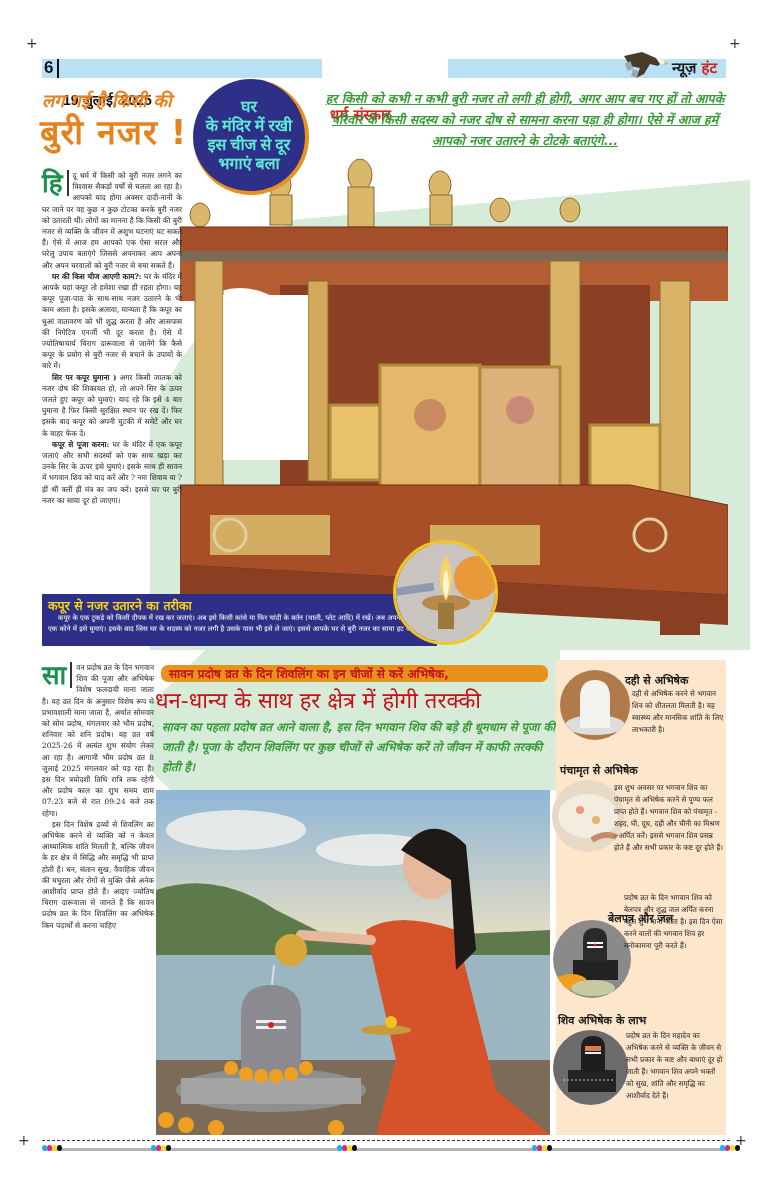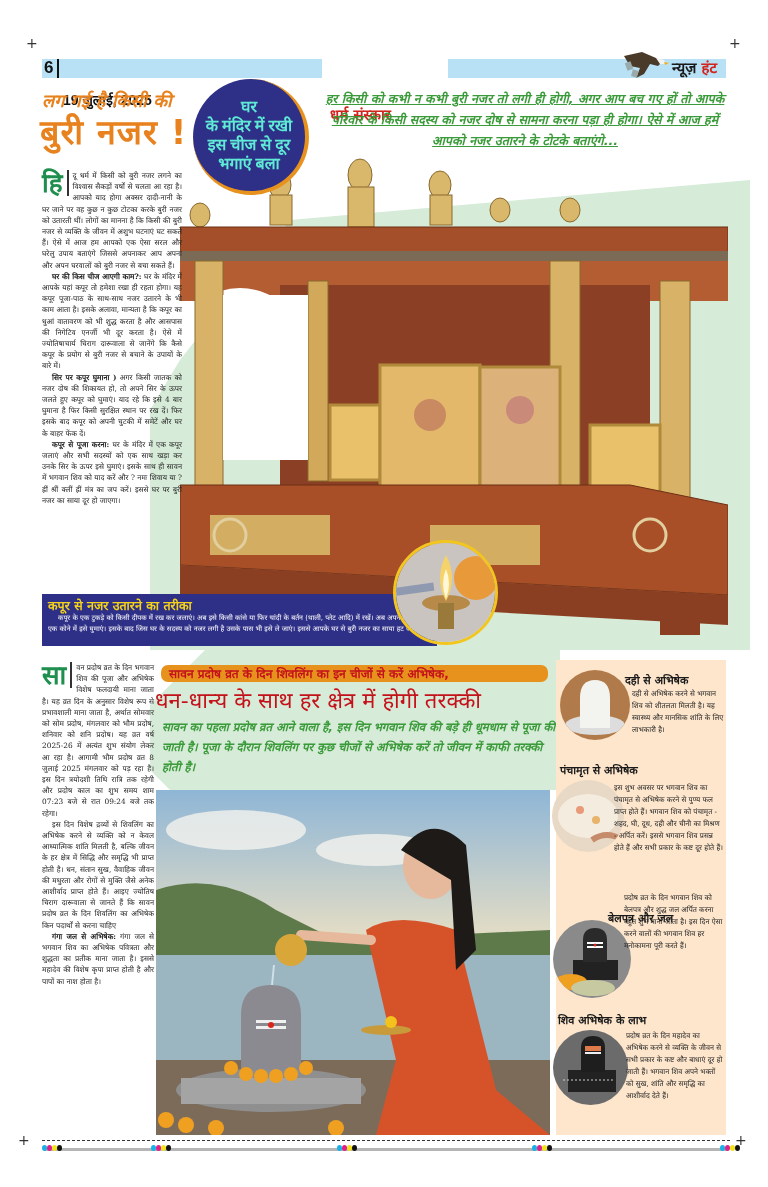--- a/index.html
+++ b/index.html
@@ -233,21 +233,20 @@
     <ellipse cx="135" cy="160" rx="16" ry="16" fill="#d9a63a"></ellipse>
     <path d="M118 175 L116 195" stroke="#cfe0e6" stroke-width="2"></path>
     <ellipse cx="230" cy="240" rx="25" ry="5" fill="#c99a3a"></ellipse>
     <circle cx="235" cy="232" r="6" fill="#f3c21c"></circle>
   </svg>
 </div>
 
 <div class="col" style="top:662px;left:42px;width:112px;">
   <p class="first"><span class="dropcap">सा</span><span>वन प्रदोष व्रत के दिन भगवान शिव की पूजा और अभिषेक विशेष फलदायी माना जाता है। यह व्रत दिन के अनुसार विशेष रूप से प्रभावशाली माना जाता है, अर्थात सोमवार को सोम प्रदोष, मंगलवार को भौम प्रदोष, शनिवार को शनि प्रदोष। यह व्रत वर्ष 2025-26 में अत्यंत शुभ संयोग लेकर आ रहा है। आगामी भौम प्रदोष व्रत 8 जुलाई 2025 मंगलवार को पड़ रहा है। इस दिन त्रयोदशी तिथि रात्रि तक रहेगी और प्रदोष काल का शुभ समय शाम 07:23 बजे से रात 09:24 बजे तक रहेगा।</span></p>
   <p><span>इस दिन विशेष द्रव्यों से शिवलिंग का अभिषेक करने से व्यक्ति को न केवल आध्यात्मिक शांति मिलती है, बल्कि जीवन के हर क्षेत्र में सिद्धि और समृद्धि भी प्राप्त होती है। धन, संतान सुख, वैवाहिक जीवन की मधुरता और रोगों से मुक्ति जैसे अनेक आशीर्वाद प्राप्त होते हैं। आइए ज्योतिष चिराग दारूवाला से जानते हैं कि सावन प्रदोष व्रत के दिन शिवलिंग का अभिषेक किन पदार्थों से करना चाहिए</span></p>
-  <p><b>गंगा जल से अभिषेक:</b><span> गंगा जल से भगवान शिव का अभिषेक पवित्रता और शुद्धता का प्रतीक माना जाता है। इससे महादेव की विशेष कृपा प्राप्त होती है और पापों का नाश होता है।</span></p>
 </div>
 
 <div class="peach"></div>
 
 <div class="rb-circle" style="top:670px;left:560px;width:70px;height:70px;">
   <svg width="70" height="70">
       <rect width="70" height="70" fill="#b07a4a"></rect>
       <ellipse cx="35" cy="55" rx="30" ry="10" fill="#ddd"></ellipse>
       <path d="M20 58 L20 28 Q20 10 35 10 Q50 10 50 28 L50 58 Z" fill="#f3f3f0"></path>
     </svg>

